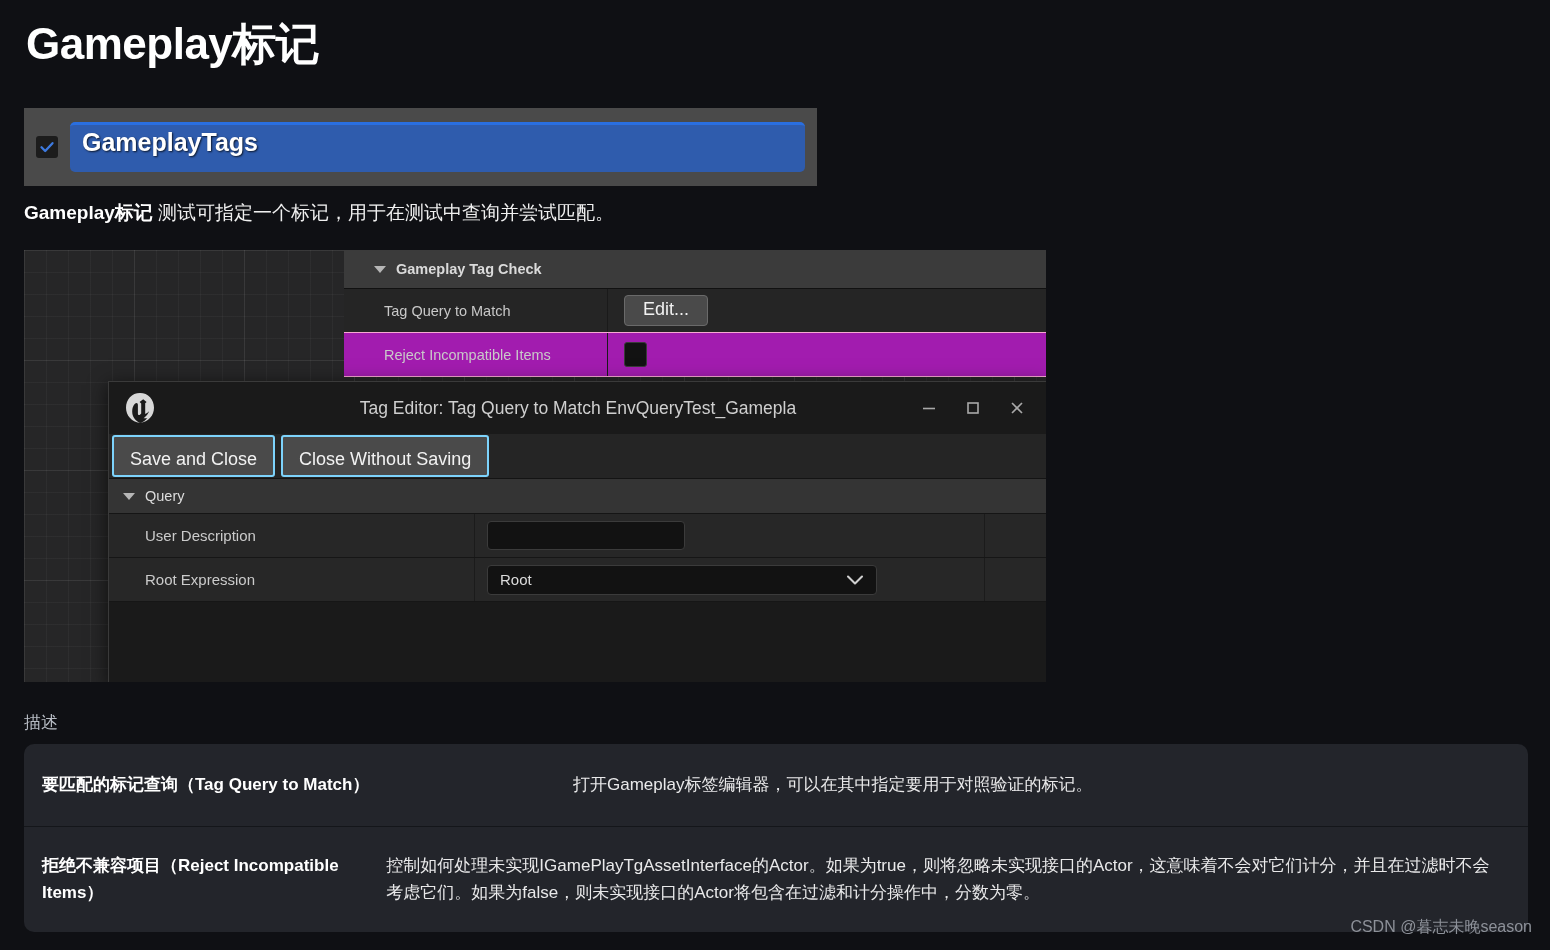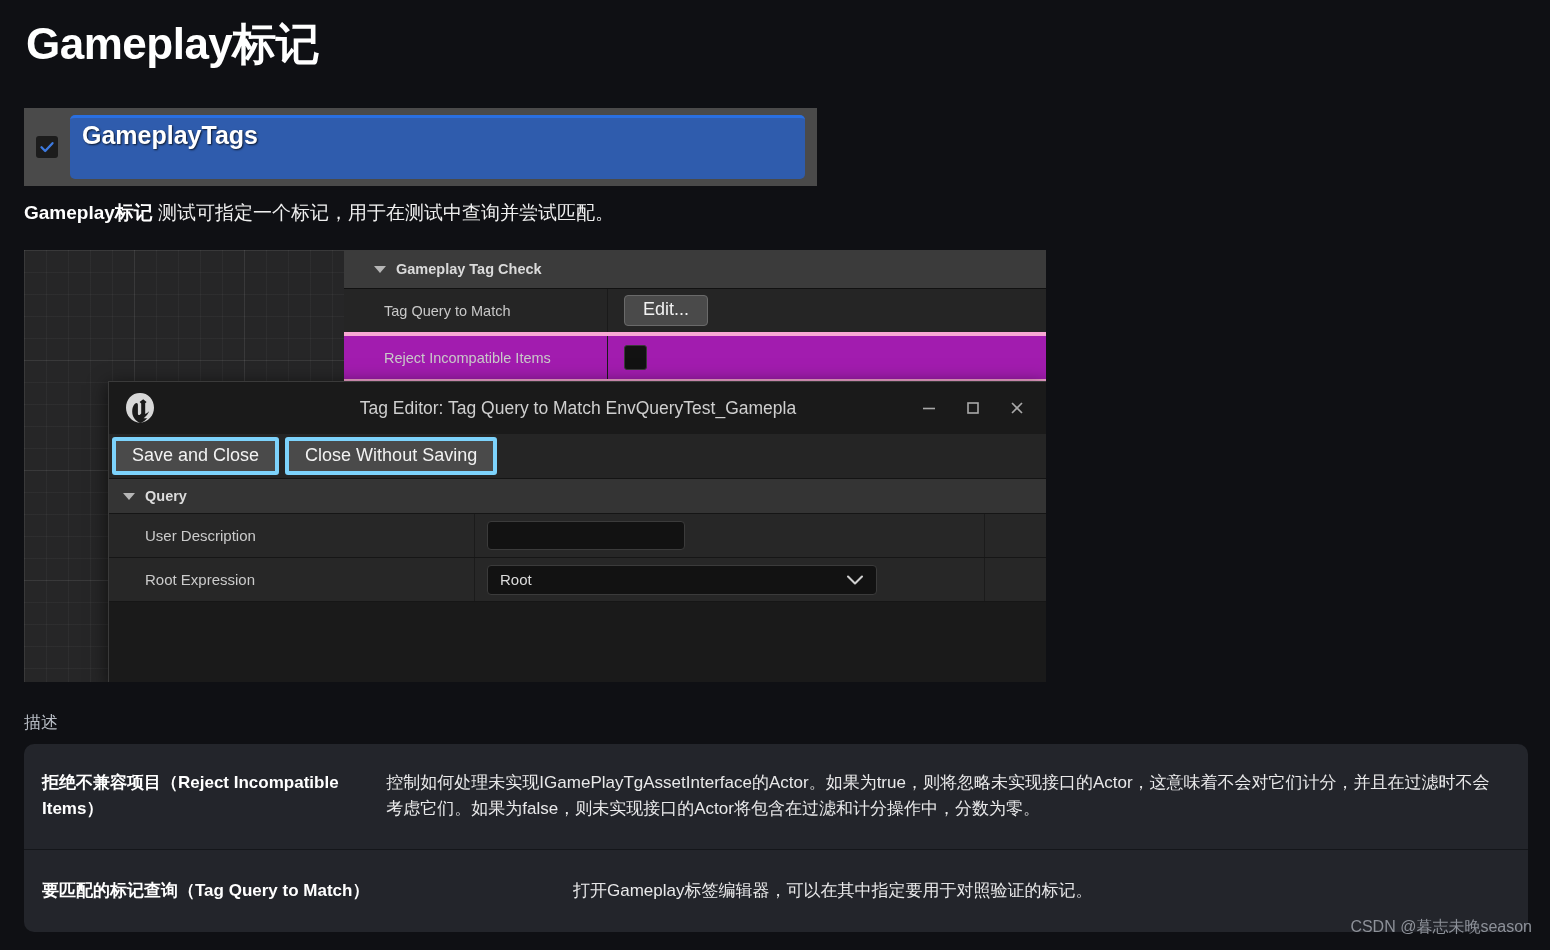--- a/index.html
+++ b/index.html
@@ -55,21 +55,21 @@
     display: flex;
     align-items: center;
     justify-content: center;
     flex: 0 0 auto;
   }
   .tag-checkbox svg { display: block; }
   .tag-blue {
     margin-left: 12px;
     margin-right: 12px;
     flex: 1 1 auto;
-    height: 64px;
+    height: 50px;
     background: #2f5cad;
     border-radius: 5px;
     border-top: 3px solid #2a6fe0;
     display: flex;
     align-items: flex-start;
     box-sizing: border-box;
     padding-left: 12px;
     padding-top: 2px;
   }
   .tag-blue-label {
@@ -131,21 +131,21 @@
     margin-right: 10px;
   }
   .dp-section-title {
     font-size: 14.5px;
     font-weight: bold;
     color: #dadada;
   }
   .dp-row {
     display: flex;
     height: 43px;
-    border-bottom: 4px solid #f9a8d4;
+    border-bottom: 1px solid #f9a8d4;
     background: #252525;
     justify-content: flex-end;
   }
   .dp-row.alt { background: #a21caf; }
   .dp-row-label {
     width: 264px;
     display: flex;
     align-items: center;
     padding-left: 40px;
     box-sizing: border-box;
@@ -233,37 +233,37 @@
     height: 44px;
     background: #252525;
     display: flex;
     align-items: center;
     padding-left: 3px;
     gap: 6px;
     border-bottom: 1px solid #141414;
   }
   .te-tbtn {
     background: #4a4a4a;
-    border: 4px solid #7dd3fc;
+    border: 2px solid #7dd3fc;
     border-radius: 3px;
     color: #f2f2f2;
     font-size: 18px;
-    padding: 4px 16px 6px 16px;
+    padding: 12px 16px 6px 16px;
     line-height: 1.15;
     white-space: nowrap;
   }
   .te-qheader {
     height: 34px;
     background: #343434;
     display: flex;
     align-items: center;
     padding-left: 14px;
     border-bottom: 1px solid #151515;
   }
-  .te-qtitle { font-size: 14.5px; font-weight: bold; color: #dcdcdc; }
+  .te-qtitle { font-size: 14.5px; font-weight: normal; color: #dcdcdc; }
   .te-row {
     display: flex;
     height: 43px;
     border-bottom: 1px solid #161616;
     background: #272727;
   }
   .te-row-label {
     width: 366px;
     box-sizing: border-box;
     padding-left: 36px;
@@ -466,24 +466,24 @@
 
     <div class="te-body-fill"></div>
   </div>
 </div>
 
 <div class="doc-table">
   <div class="doc-head">
     <div class="c2">描述</div>
   </div>
   <div class="doc-body">
+    <div class="doc-row r1">
+      <div class="c1">要匹配的标记查询（Tag Query to Match）</div>
+      <div class="c2">打开Gameplay标签编辑器，可以在其中指定要用于对照验证的标记。</div>
+    </div>
     <div class="doc-row">
       <div class="c1">拒绝不兼容项目（Reject Incompatible Items）</div>
       <div class="c2">控制如何处理未实现IGamePlayTgAssetInterface的Actor。如果为true，则将忽略未实现接口的Actor，这意味着不会对它们计分，并且在过滤时不会考虑它们。如果为false，则未实现接口的Actor将包含在过滤和计分操作中，分数为零。</div>
     </div>
-    <div class="doc-row r1">
-      <div class="c1">要匹配的标记查询（Tag Query to Match）</div>
-      <div class="c2">打开Gameplay标签编辑器，可以在其中指定要用于对照验证的标记。</div>
-    </div>
   </div>
 </div>
 
 <div class="watermark">CSDN @暮志未晚season</div>
 
 </body></html>

